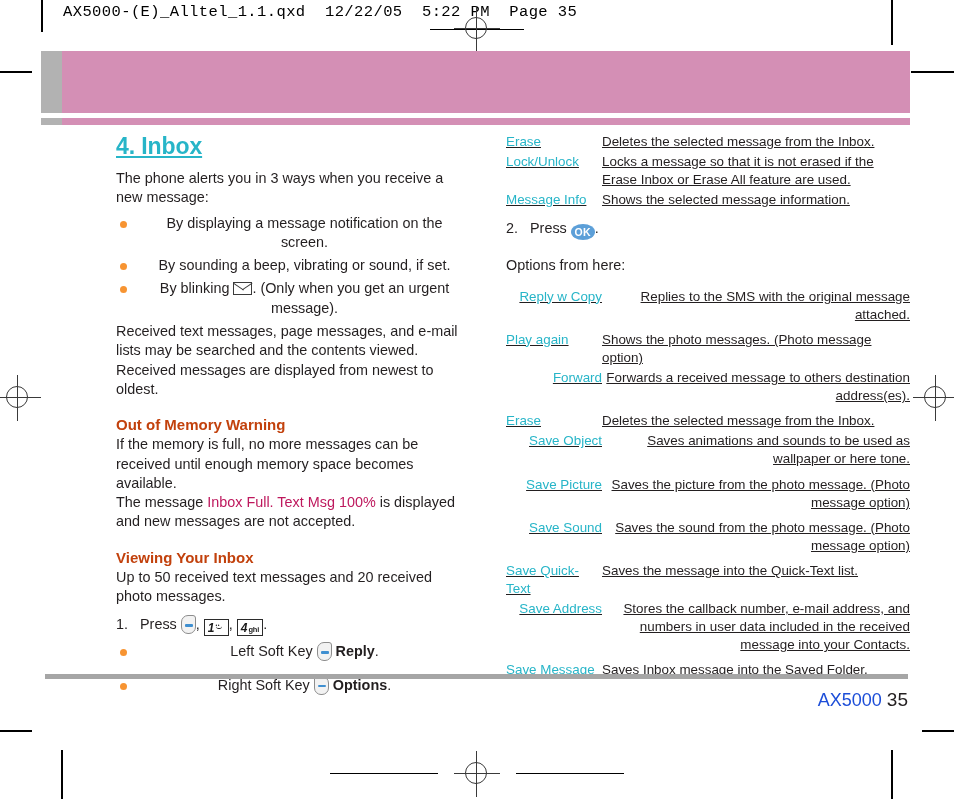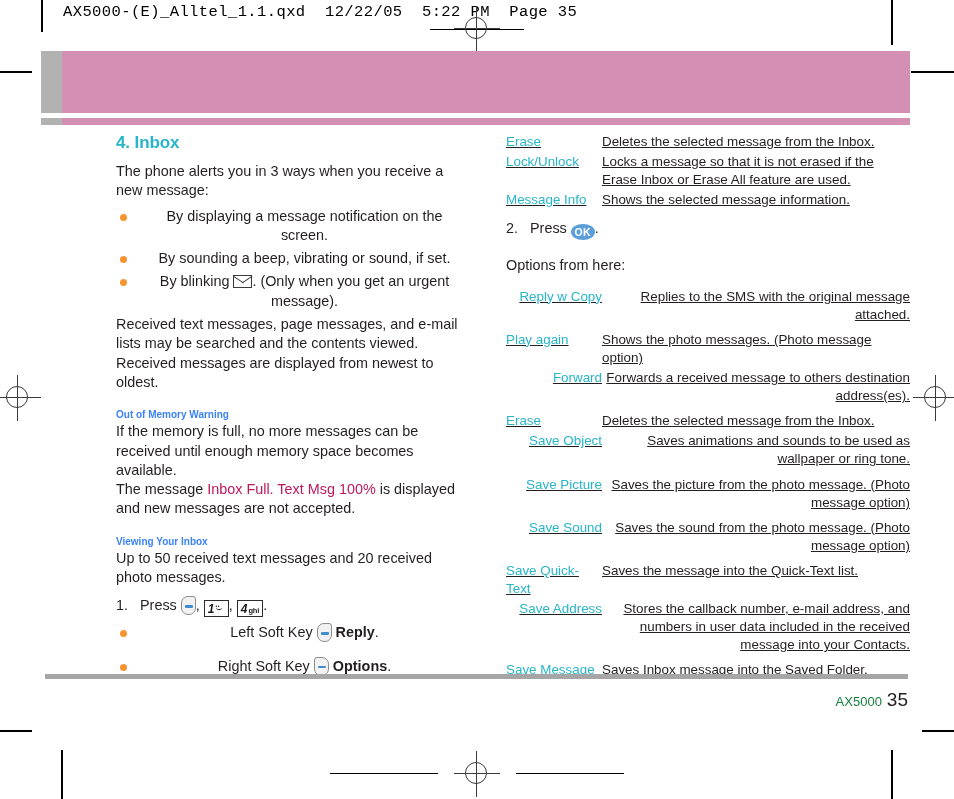--- a/index.html
+++ b/index.html
@@ -99,56 +99,57 @@
     background: #a6a6a6;
   }
   .footer-text {
     position: absolute;
     right: 46px;
     top: 689px;
     text-align: right;
     white-space: nowrap;
   }
   .footer-text .model {
-    font-size: 13px;
-    color: #15803d;
+    font-size: 18px;
+    color: #1d4ed8;
   }
   .footer-text .pagenum {
     font-size: 19px;
     color: #231f20;
     margin-left: 5px;
   }
 
   
   .col {
     position: absolute;
     top: 133px;
   }
   .col-left  { left: 116px; width: 350px; }
   .col-right { left: 506px; width: 404px; }
 
   h2.sec-title {
     margin: 0 0 9px 0;
-    font-size: 17px;
+    font-size: 23px;
     font-weight: bold;
     color: #27b5c8;
     letter-spacing: -0.1px;
+    text-decoration: underline;
   }
   p.body {
     margin: 0 0 6px 0;
     font-size: 14.4px;
     line-height: 1.34;
     color: #231f20;
   }
   p.body.tight { margin-bottom: 0; }
   h3.sub {
     margin: 17px 0 2px 0;
-    font-size: 10px;
+    font-size: 15px;
     font-weight: bold;
-    color: #3b82f6;
+    color: #c2410c;
   }
   .teal { color: #be185d; }
   .bold { font-weight: bold; }
 
   ul.bullets {
     list-style: none;
     margin: 4px 0 4px 0;
     padding: 0;
     text-align: center;
   }
@@ -455,21 +456,21 @@
     <div class="defrow gap">
       <div class="term">Forward</div>
       <div class="desc">Forwards a received message to others destination address(es).</div>
     </div>
     <div class="defrow">
       <div class="term">Erase</div>
       <div class="desc">Deletes the selected message from the Inbox.</div>
     </div>
     <div class="defrow gap">
       <div class="term">Save Object</div>
-      <div class="desc">Saves animations and sounds to be used as wallpaper or ring tone.</div>
+      <div class="desc">Saves animations and sounds to be used as wallpaper or here tone.</div>
     </div>
     <div class="defrow gap">
       <div class="term">Save Picture</div>
       <div class="desc">Saves the picture from the photo message. (Photo message option)</div>
     </div>
     <div class="defrow gap">
       <div class="term">Save Sound</div>
       <div class="desc">Saves the sound from the photo message. (Photo message option)</div>
     </div>
     <div class="defrow">

